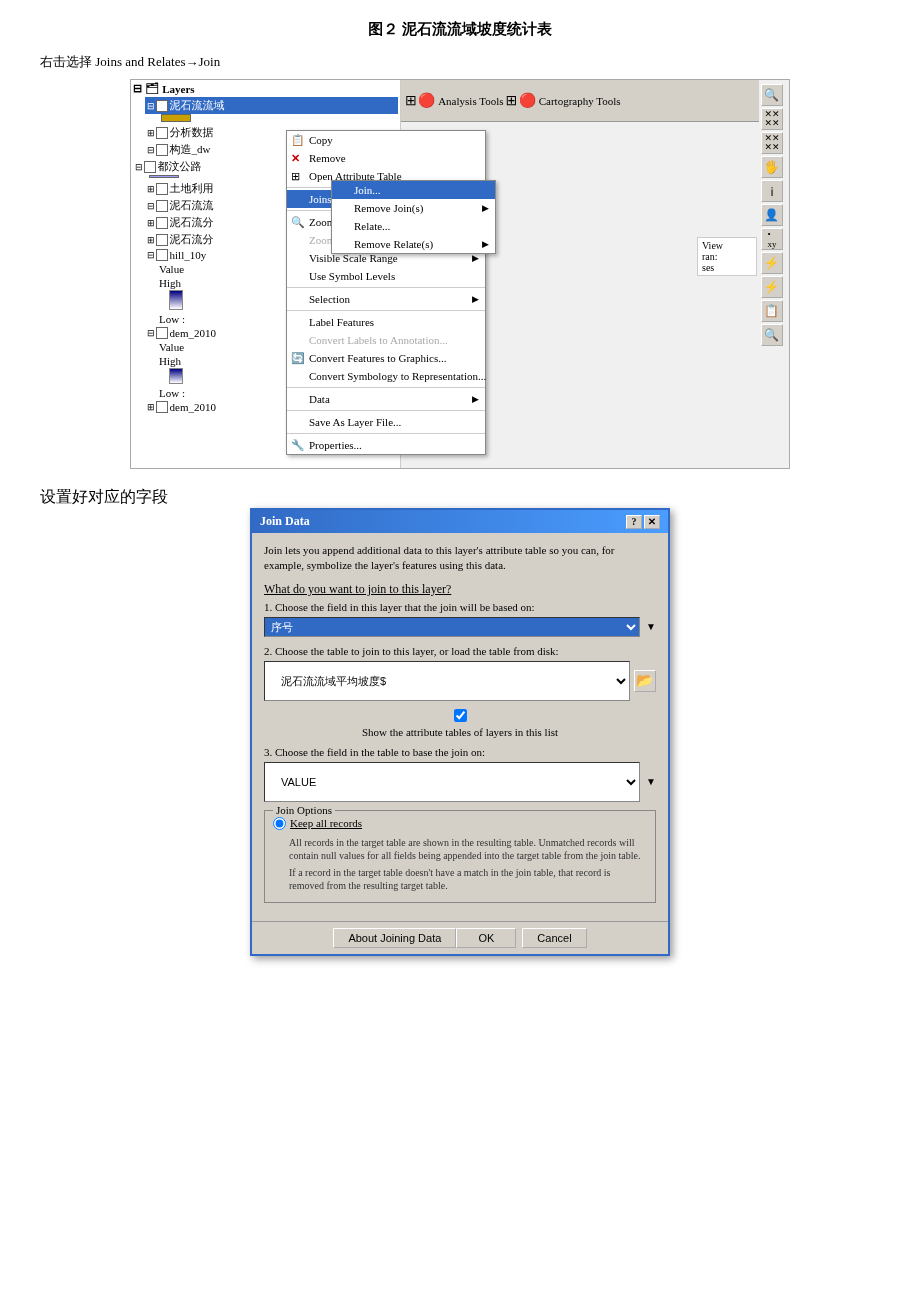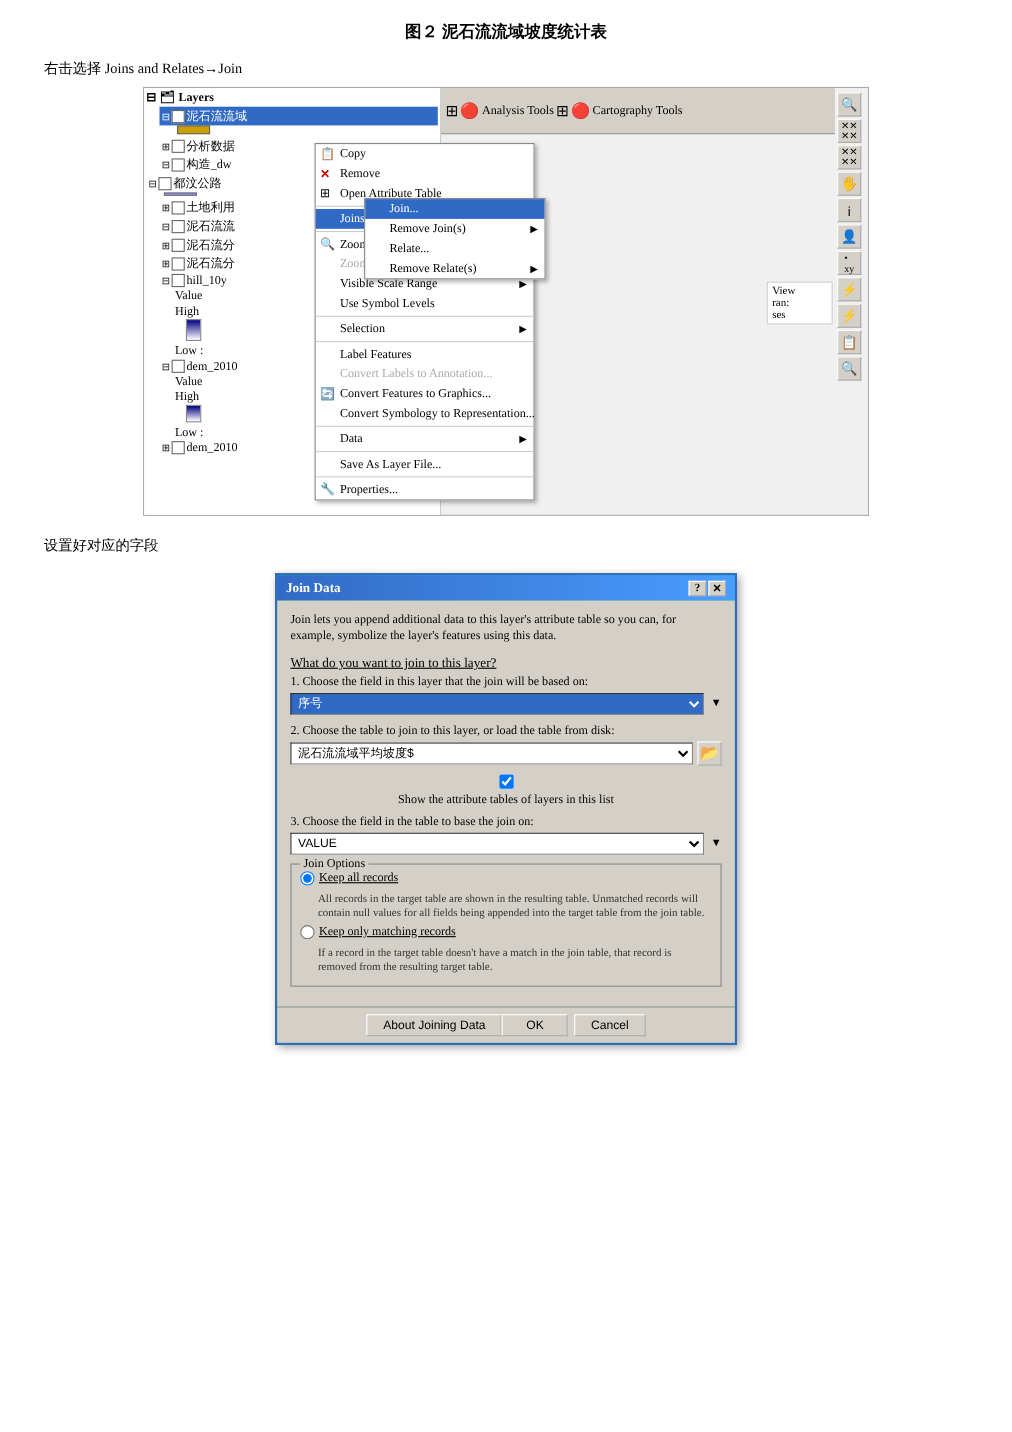--- a/index.html
+++ b/index.html
@@ -215,23 +215,23 @@
     }
 
     .top-toolbar .toolbar-section {
       display: flex;
       align-items: center;
       gap: 2px;
     }
 
     
     .section-label2 {
-      font-size: 13px;
+      font-size: 16px;
       margin-top: 14px;
-      margin-bottom: 16px;
+      margin-bottom: 0;
     }
 
     
     .dialog-overlay {
       width: 660px;
       margin: 0 auto;
     }
 
     .dialog {
       background: #22c55e;
@@ -314,21 +314,21 @@
       font-size: 11px;
       padding: 2px;
       border: 1px inset #888;
       background: #316AC5;
       color: #fff;
     }
 
     .dialog-field-select2 {
       flex: 1;
       font-size: 11px;
-      padding: 2px;
+      padding: 12px;
       border: 1px inset #888;
       background: #fff;
       color: #000;
     }
 
     .dialog-folder-btn {
       width: 22px;
       height: 22px;
       background: #d4d0c8;
       border: 1px outset #fff;
@@ -602,21 +602,21 @@
     </div>
     <div class="menu-item">
       <span>Relate...</span>
     </div>
     <div class="menu-item">
       <span>Remove Relate(s)</span>
       <span class="submenu-arrow">▶</span>
     </div>
   </div>
 
-  <div style="position:absolute; right:32px; top:176px; font-size:10px; background:#fff; border:1px solid #ccc; padding:2px 4px; width:60px;">
+  <div style="position:absolute; right:32px; top:157px; font-size:10px; background:#fff; border:1px solid #ccc; padding:2px 4px; width:60px;">
     <div>View</div>
     <div>ran:</div>
     <div>ses</div>
   </div>
 
 </div>
 
 <div class="section-label2">设置好对应的字段</div>
 
 <div class="dialog-overlay">
@@ -673,24 +673,20 @@
       
       <div class="dialog-group">
         <span class="dialog-group-title">Join Options</span>
 
         <div class="radio-row">
           <input type="radio" name="joinopt" checked="" style="">
           <label>Keep all records</label>
         </div>
         <div class="radio-desc">All records in the target table are shown in the resulting table. Unmatched records will contain null values for all fields being appended into the target table from the join table.</div>
 
-        <div class="radio-row">
-          <input type="radio" name="joinopt" style="">
-          <label>Keep only matching records</label>
-        </div>
         <div class="radio-desc">If a record in the target table doesn't have a match in the join table, that record is removed from the resulting target table.</div>
       </div>
 
     </div>
 
     <div class="dialog-footer">
       <button class="dialog-footer-btn">About Joining Data</button>
       <div style="display:flex; gap:6px;">
         <button class="dialog-footer-btn">OK</button>
         <button class="dialog-footer-btn">Cancel</button>

